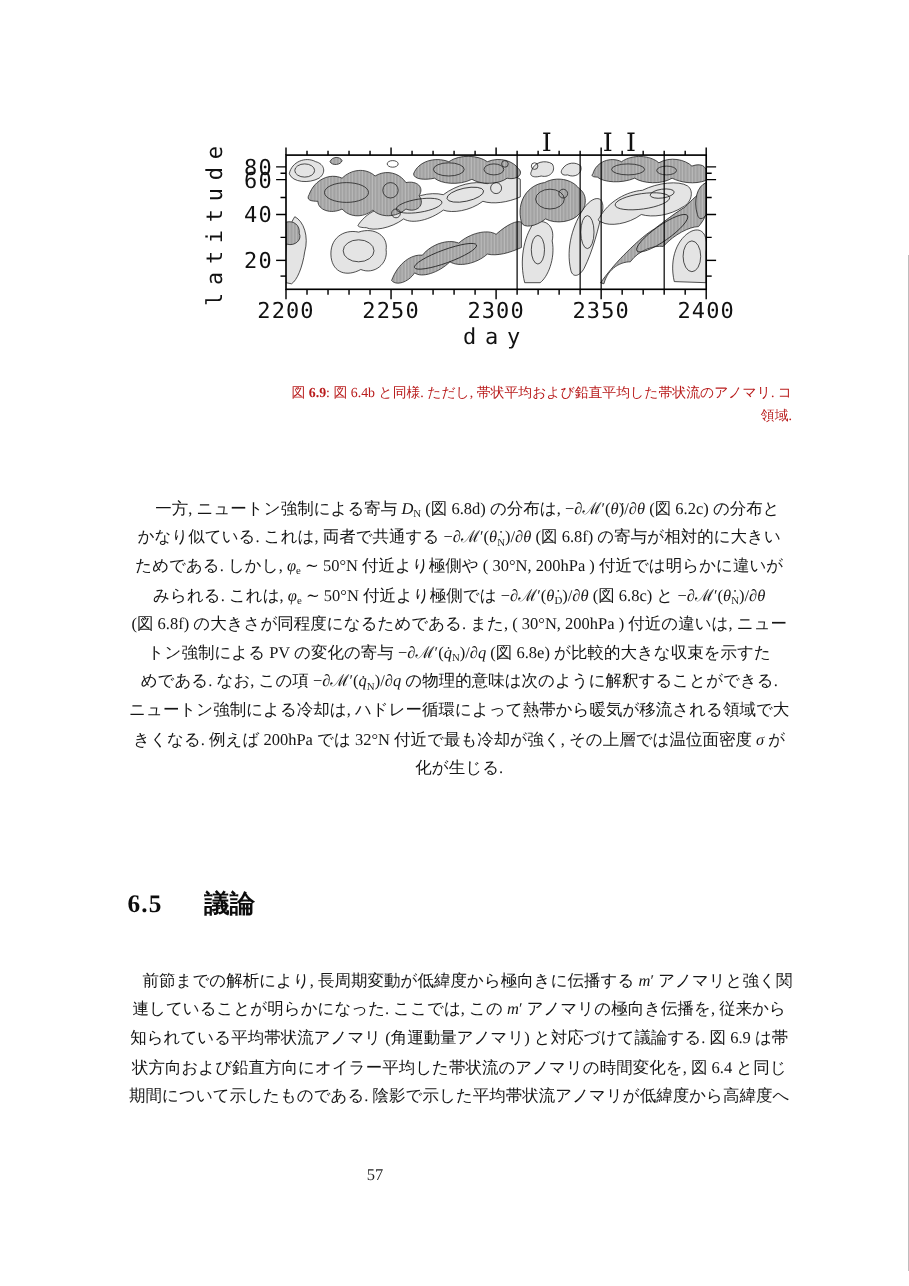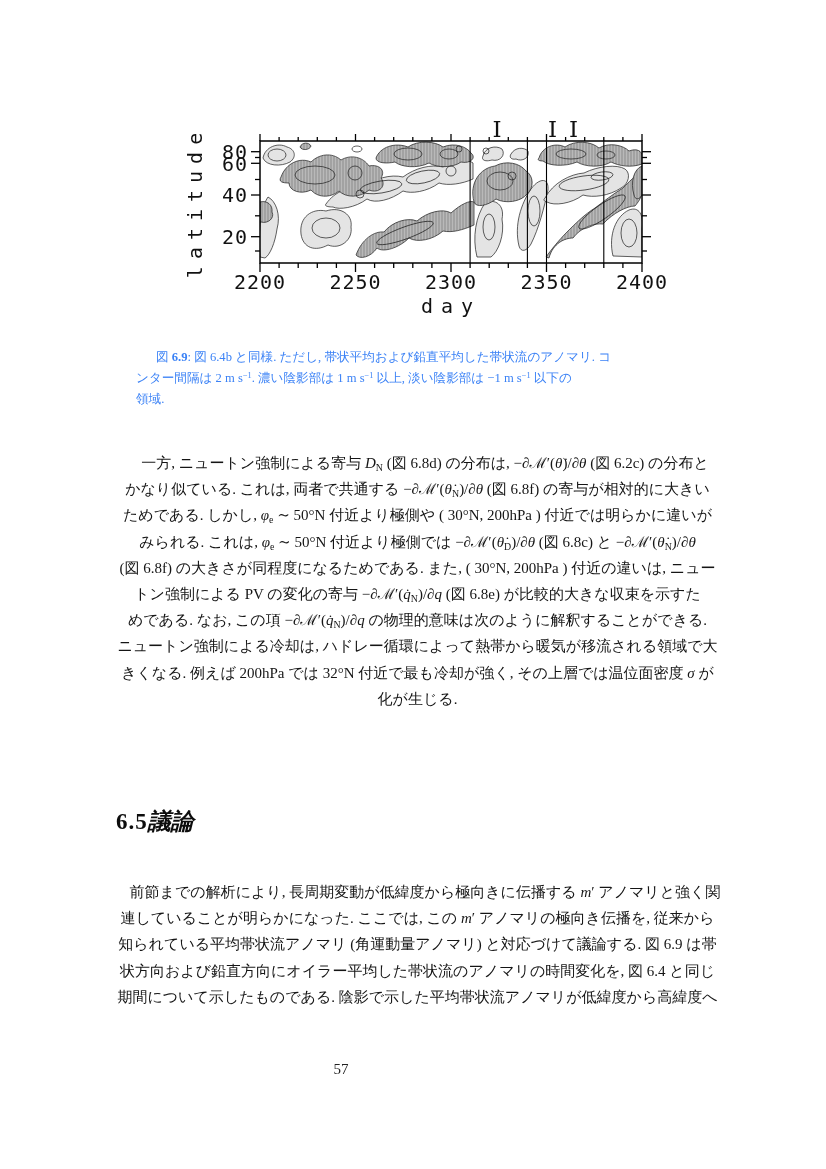--- a/index.html
+++ b/index.html
@@ -7,36 +7,36 @@
     position:relative; width:826px; height:1169px; margin:0 auto;
     background:#ffffff; overflow:hidden;
     font-family:"Liberation Serif","DejaVu Serif",serif; color:#141414;
   }
   .fig-wrap{position:absolute; left:150px; top:105px; width:540px; height:215px;}
   svg text{fill:#111;}
   .tickfont{font-family:"DejaVu Sans Mono","Liberation Mono",monospace; font-size:20px; letter-spacing:1px;}
   .axlab{font-family:"DejaVu Sans Mono","Liberation Mono",monospace; font-size:20px;}
   .pmark{font-family:"DejaVu Serif","Liberation Serif",serif; font-size:23px;}
   .caption{
-    position:absolute; left:136px; top:347px; width:600px;
-    font-size:12.6px; line-height:21px; color:#3b82f6;
+    position:absolute; left:120px; top:347px; width:600px;
+    font-size:12.6px; line-height:21px; color:#b91c1c;text-align:right;
   }
   .caption .line{white-space:nowrap;}
   .caption .first{padding-left:20px;}
   .para{position:absolute; left:95px; width:645px; font-size:15px; line-height:26.2px; color:#151515;text-align:center;}
   .para .line{white-space:nowrap;}
   .para .indent{padding-left:15px;}
   .p1{top:450px;}
   .p2{top:879px;}
   sub{font-size:66%; vertical-align:-0.3em; line-height:0;}
   sup{font-size:66%; vertical-align:0.45em; line-height:0;}
   i{font-style:italic;}
   .heading{position:absolute; left:116px; top:806px; font-size:23px; font-weight:bold; color:#0d0d0d;}
   .heading .num{font-family:"Liberation Serif","DejaVu Serif",serif; letter-spacing:1px;}
-  .heading .ttl{font-family:"Liberation Sans","DejaVu Sans",sans-serif; font-style:italic;}
+  .heading .ttl{font-family:"Liberation Sans","DejaVu Sans",sans-serif; margin-left:38px;}
   .pagenum{position:absolute; left:0; top:1061px; width:682px; text-align:center; font-size:15px; color:#222;}
 </style>
 </head>
 <body>
 
 <div class="page">
 
   <div class="fig-wrap">
     <svg id="fig-svg" width="540" height="215" viewBox="0 0 540 215" xmlns="http://www.w3.org/2000/svg">
       <defs>
@@ -192,21 +192,20 @@
         <text x="301" y="184" text-anchor="middle">2300</text>
         <text x="396.5" y="184" text-anchor="middle">2350</text>
         <text x="492" y="184" text-anchor="middle">2400</text>
       </g>
       <text class="axlab" x="301" y="208" text-anchor="middle" letter-spacing="8">day</text>
     </svg>
   </div>
 
   <div class="caption">
     <div class="line first">図 <b>6.9</b>: 図 6.4b と同様. ただし, 帯状平均および鉛直平均した帯状流のアノマリ. コ</div>
-    <div class="line">ンター間隔は 2 m s<sup>−1</sup>. 濃い陰影部は 1 m s<sup>−1</sup> 以上, 淡い陰影部は −1 m s<sup>−1</sup> 以下の</div>
     <div class="line">領域.</div>
   </div>
 
   <div class="para p1">
     <div class="line indent">一方, ニュートン強制による寄与 <i>D</i><sub>N</sub> (図 6.8d) の分布は, −∂ℳ′(<i>θ̇</i>)/∂<i>θ</i> (図 6.2c) の分布と</div>
     <div class="line">かなり似ている. これは, 両者で共通する −∂ℳ′(<i>θ̇</i><sub>N</sub>)/∂<i>θ</i> (図 6.8f) の寄与が相対的に大きい</div>
     <div class="line">ためである. しかし, <i>φ</i><sub>e</sub> ∼ 50°N 付近より極側や ( 30°N, 200hPa ) 付近では明らかに違いが</div>
     <div class="line">みられる. これは, <i>φ</i><sub>e</sub> ∼ 50°N 付近より極側では −∂ℳ′(<i>θ̇</i><sub>D</sub>)/∂<i>θ</i> (図 6.8c) と −∂ℳ′(<i>θ̇</i><sub>N</sub>)/∂<i>θ</i></div>
     <div class="line">(図 6.8f) の大きさが同程度になるためである. また, ( 30°N, 200hPa ) 付近の違いは, ニュー</div>
     <div class="line">トン強制による PV の変化の寄与 −∂ℳ′(<i>q̇</i><sub>N</sub>)/∂<i>q</i> (図 6.8e) が比較的大きな収束を示すた</div>

